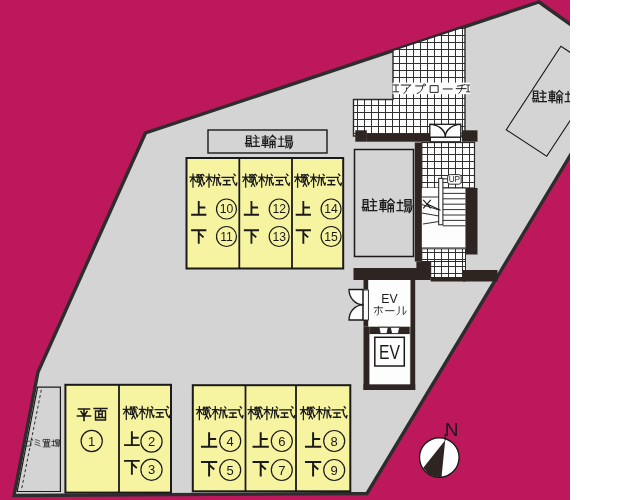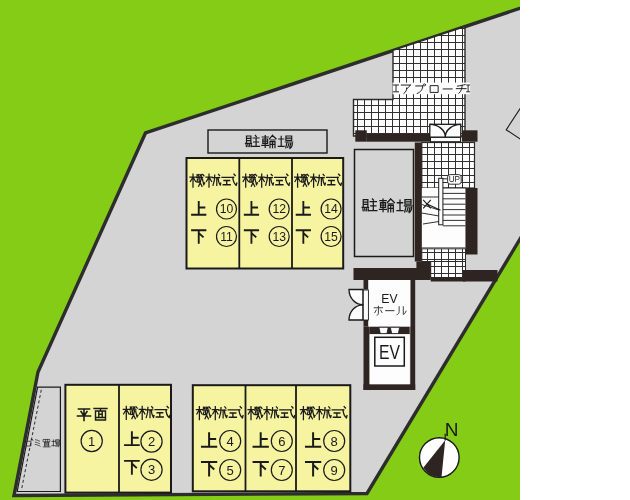--- a/index.html
+++ b/index.html
@@ -1,16 +1,16 @@
 <!DOCTYPE html>
 <html><head>
 <meta charset="utf-8">
 <style>
 html,body{margin:0;padding:0;background:#fff;}
-#wrap{width:520px;height:500px;position:relative;overflow:hidden;background:#84cc16;}
+#wrap{width:570px;height:500px;position:relative;overflow:hidden;background:#be185d;}
 text{font-family:"Liberation Sans",sans-serif;}
 </style>
 </head>
 <body>
 <div id="wrap">
 <svg width="630" height="500" viewBox="0 0 630 500">
 <defs>
 <pattern id="ht" patternUnits="userSpaceOnUse" width="7" height="7">
   <rect width="7" height="7" fill="#fdfdfd"></rect>
   <path d="M0,0.5 H7 M0.5,0 V7" stroke="#303030" stroke-width="1" fill="none"></path>

